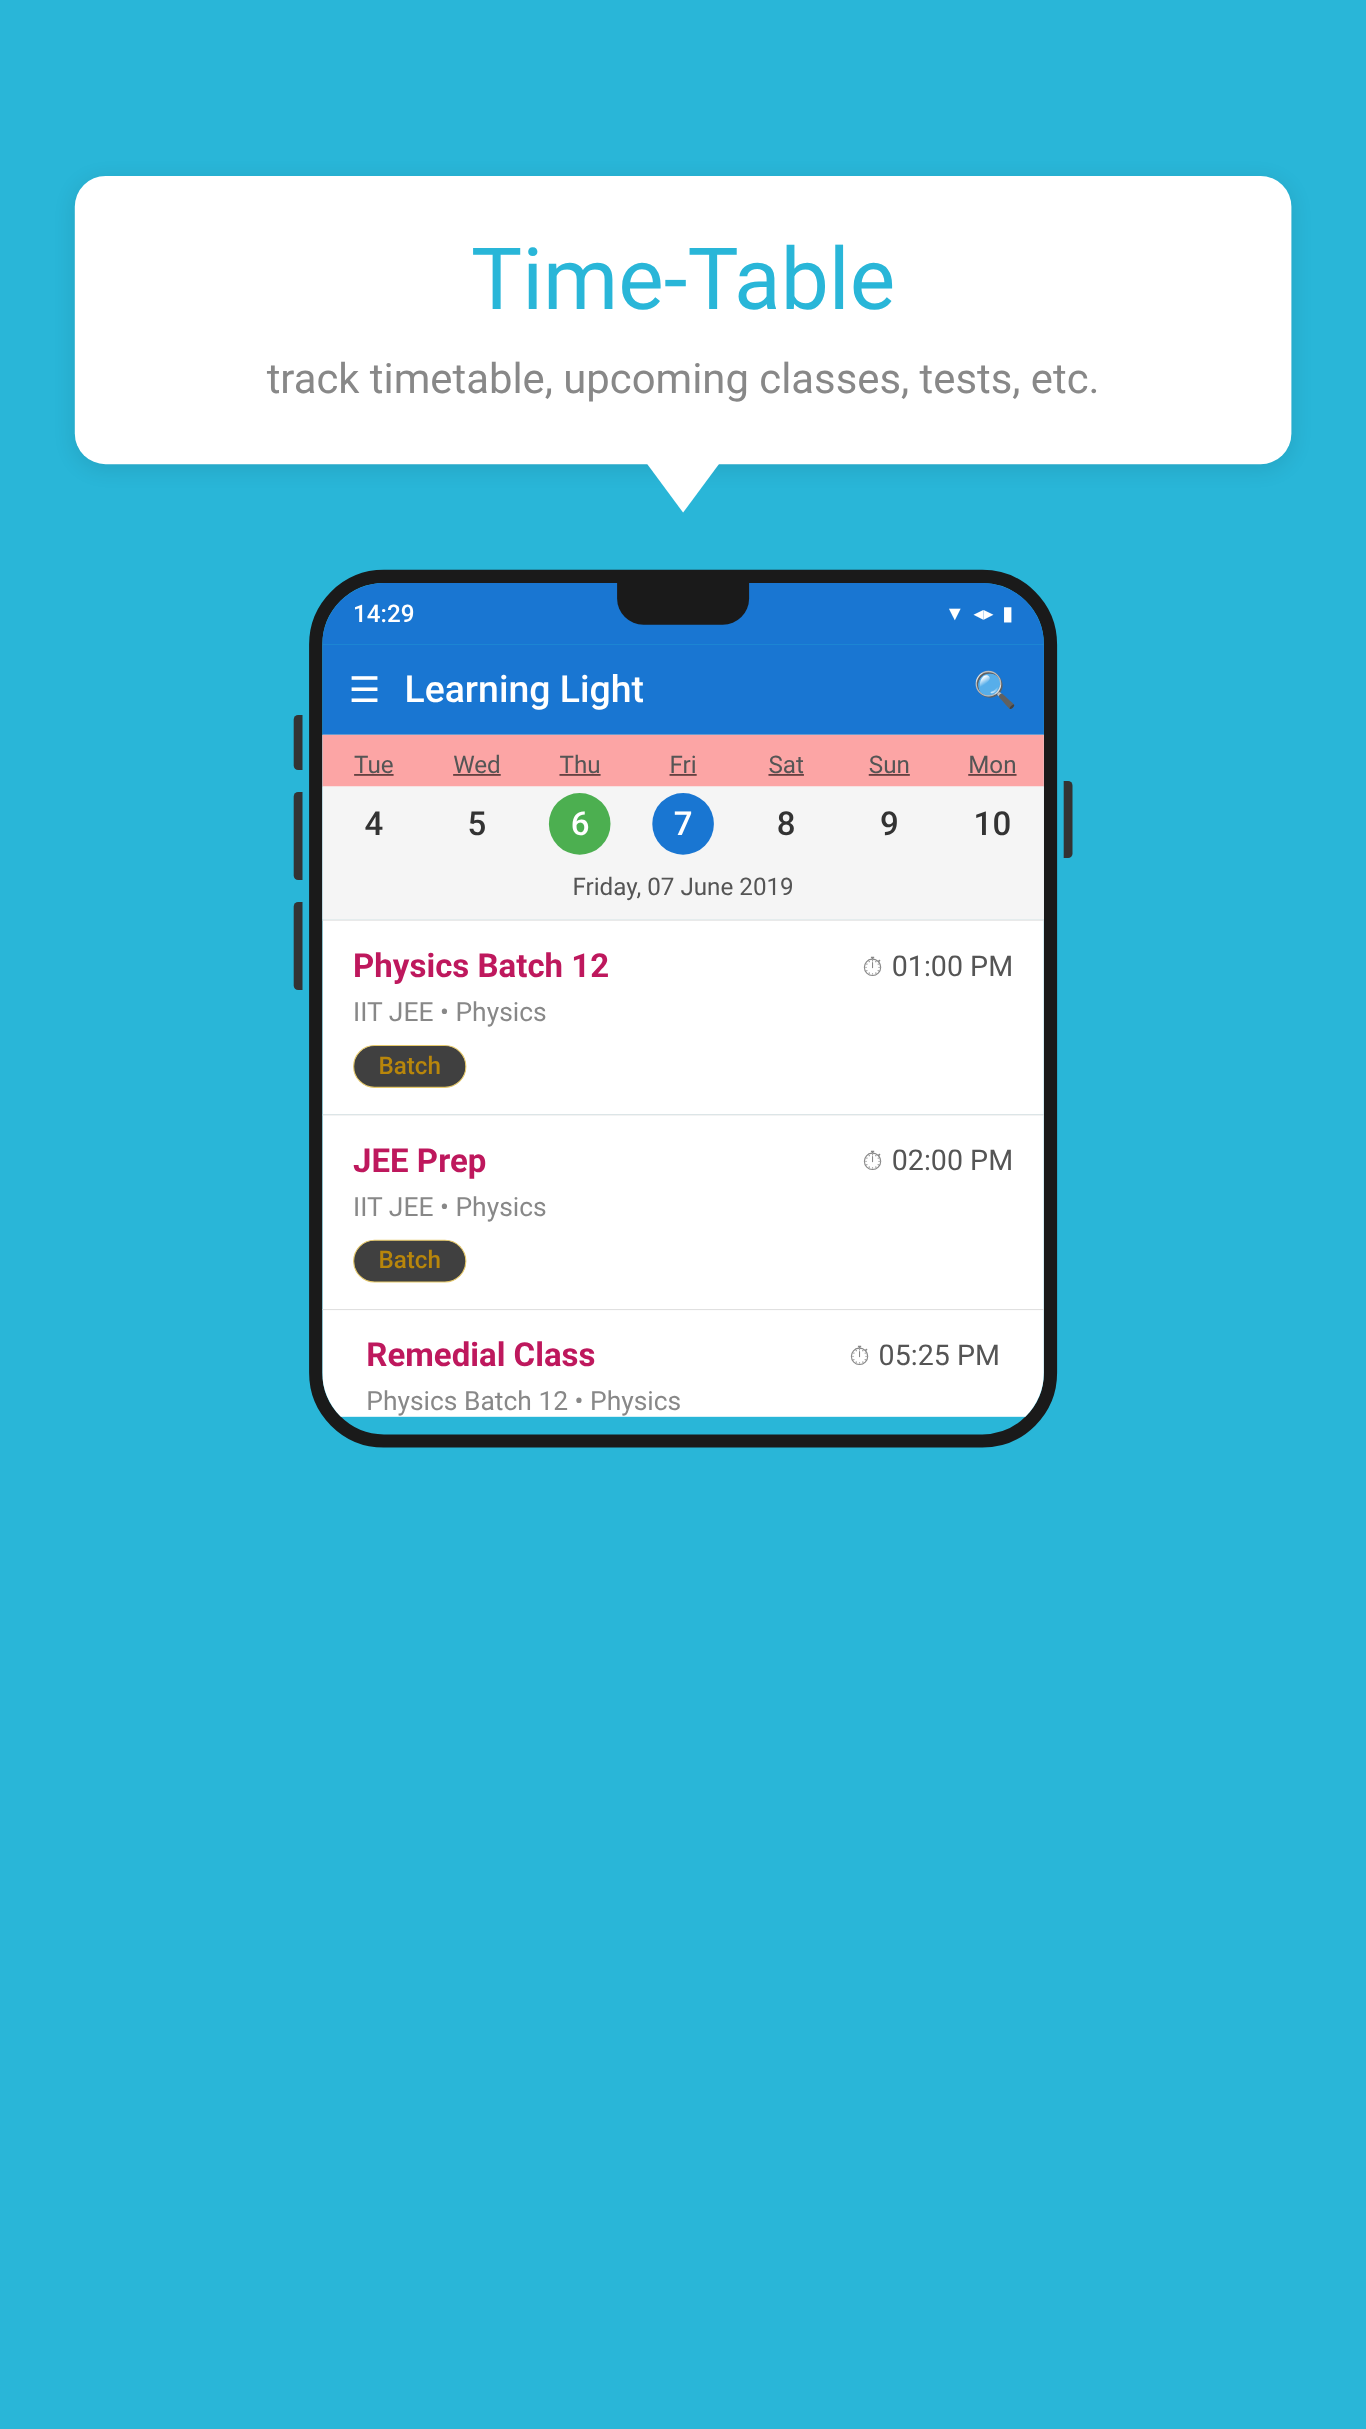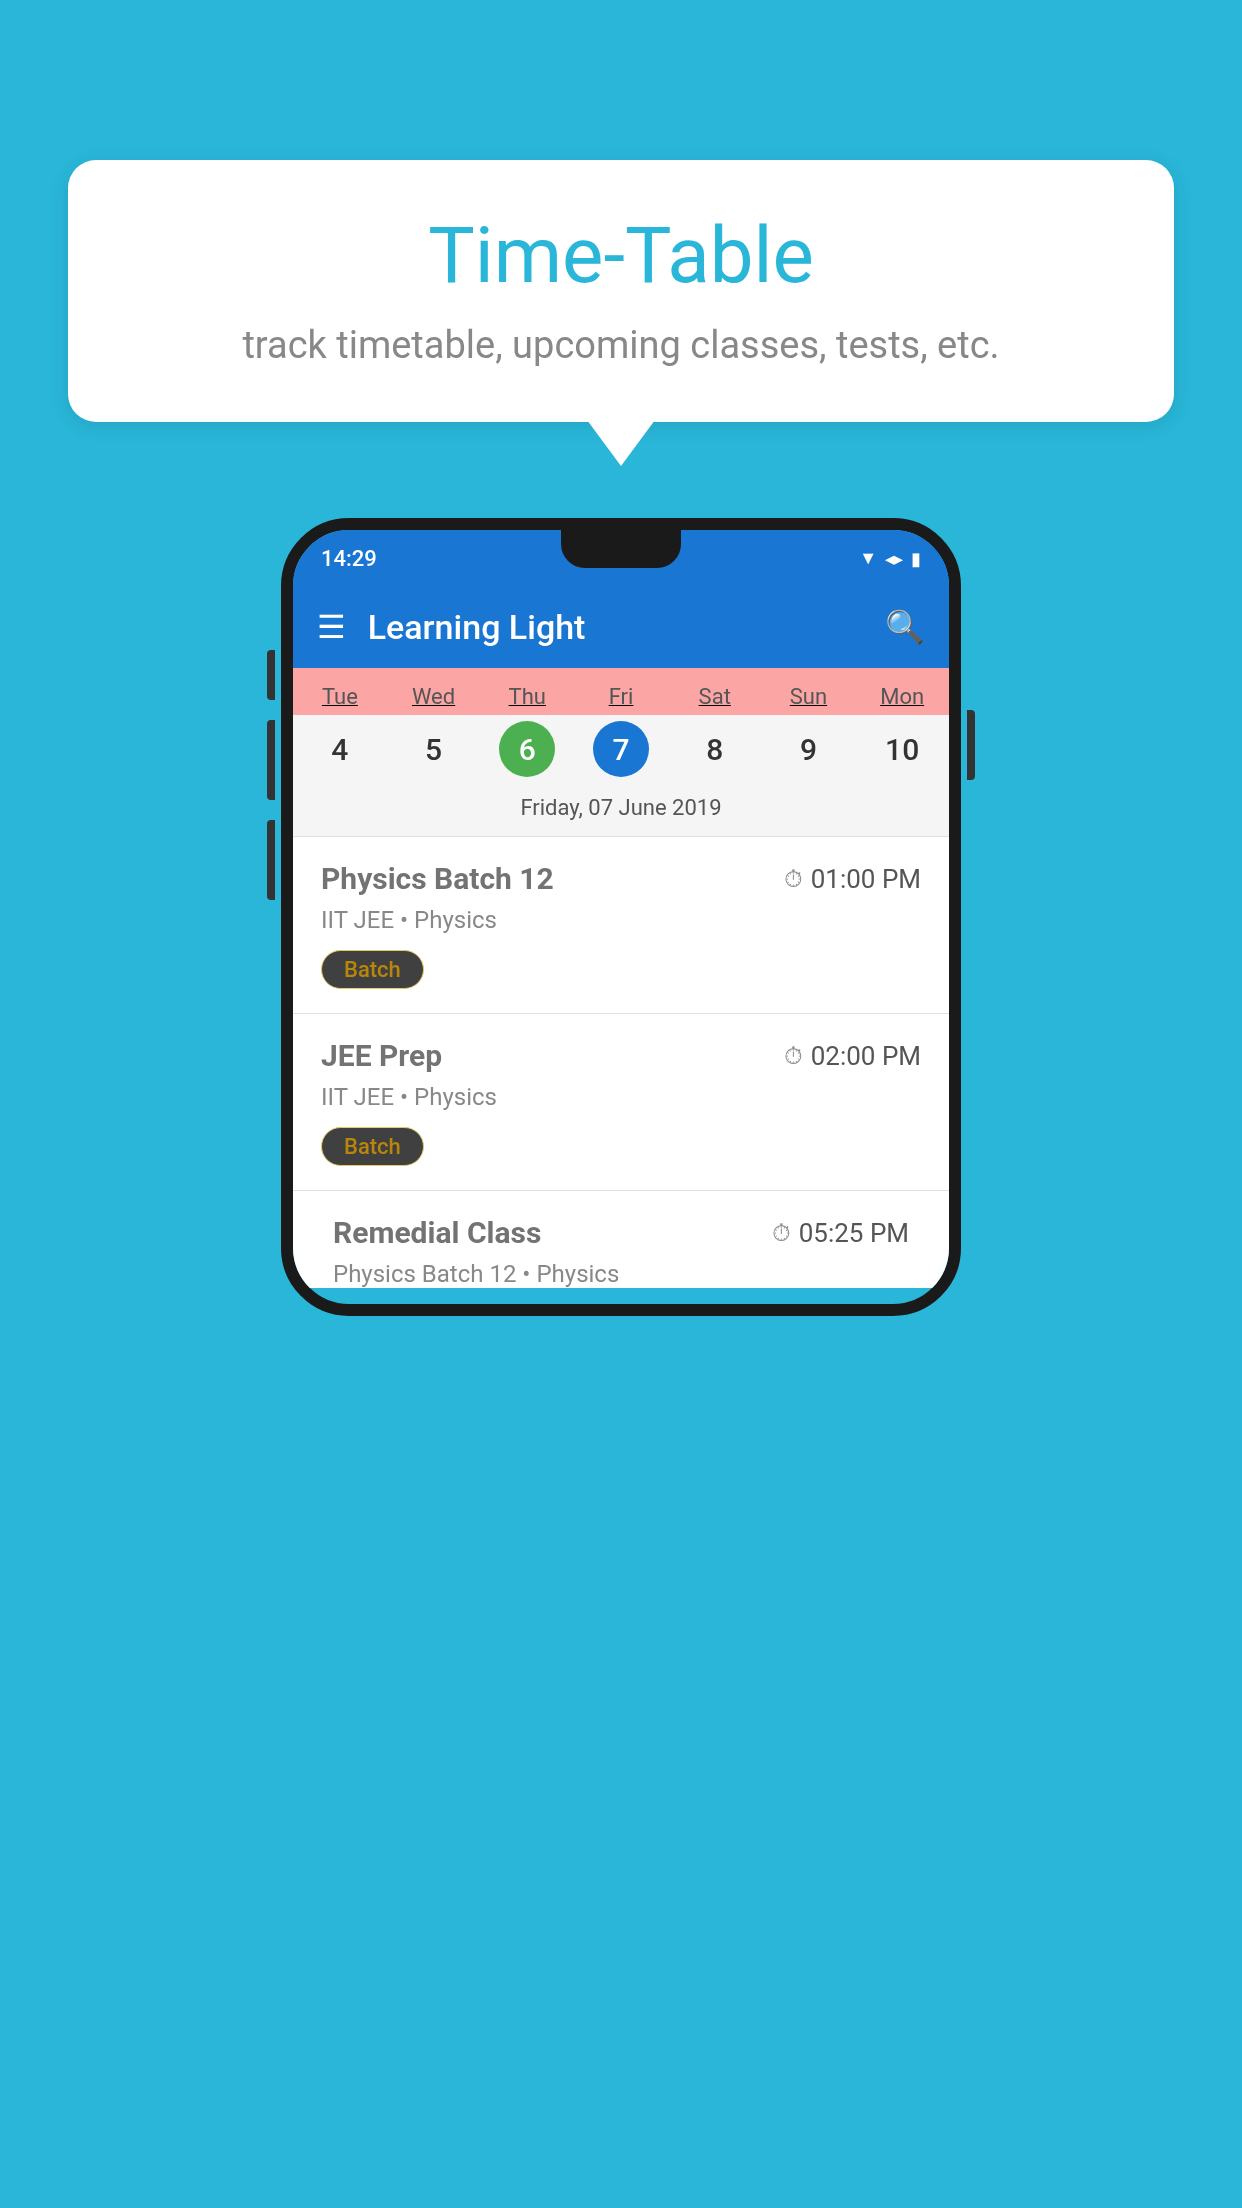--- a/index.html
+++ b/index.html
@@ -216,21 +216,21 @@
     .class-item-header {
       display: flex;
       justify-content: space-between;
       align-items: center;
       margin-bottom: 10px;
     }
 
     .class-name {
       font-size: 30px;
       font-weight: 700;
-      color: #737373;
+      color: #be185d;
     }
 
     .class-time {
       display: flex;
       align-items: center;
       gap: 8px;
       font-size: 26px;
       color: #555;
     }
 

